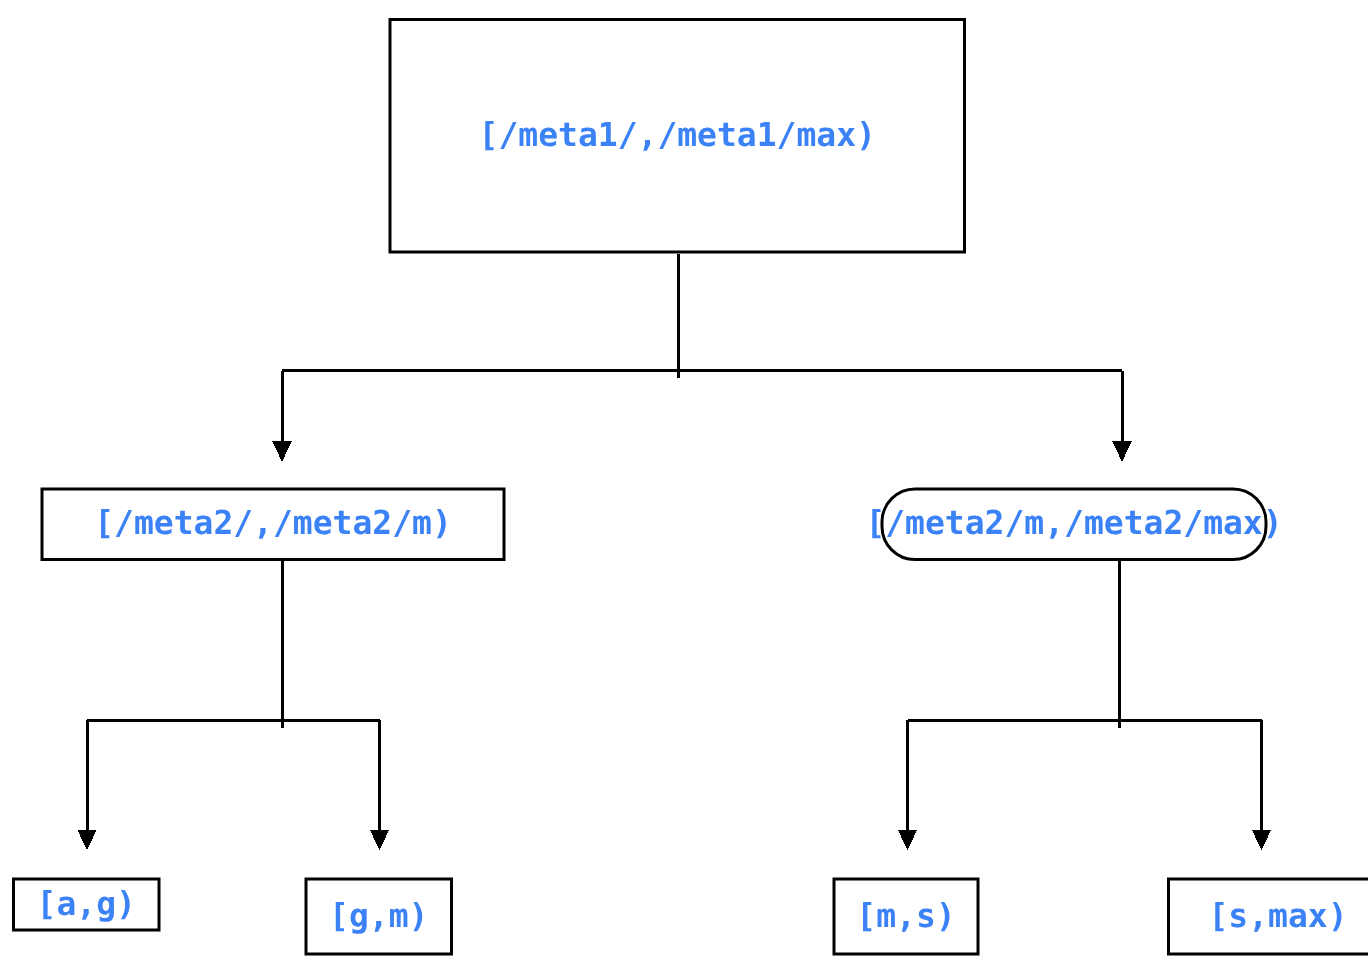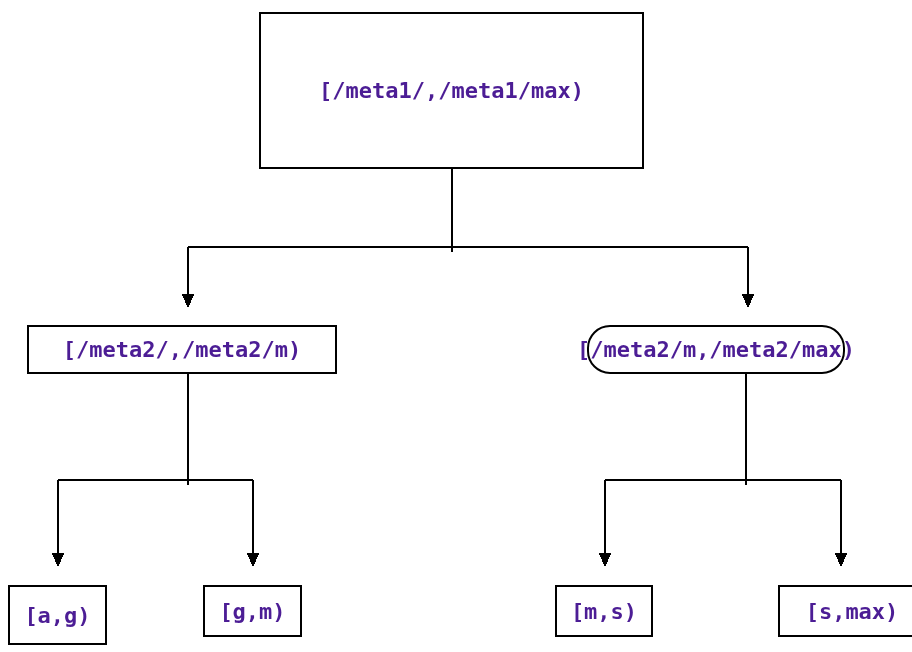--- a/index.html
+++ b/index.html
@@ -14,34 +14,34 @@
   .edges {
     position: absolute;
     left: 0; top: 0;
     width: 912px; height: 652px;
   }
   .node {
     position: absolute;
     box-sizing: border-box;
     border: 2px solid #000000;
     background: #ffffff;
-    color: #4c1d95;
+    color: #3b82f6;
     display: flex;
     align-items: center;
     justify-content: center;
     font-family: "DejaVu Sans Mono", monospace;
     font-weight: 700;
     font-size: 22px;
     white-space: nowrap;
     text-align: right;
   }
   .node-root  { left: 259px; top: 12px;  width: 385px; height: 157px; }
   .node-left  { left: 27px;  top: 325px; width: 310px; height: 49px; }
   .node-right { left: 587px; top: 325px; width: 258px; height: 49px; border-radius: 23px; }
-  .leaf-ag    { left: 8px;   top: 585px; width: 99px;  height: 60px; }
+  .leaf-ag    { left: 8px;   top: 585px; width: 99px;  height: 36px; }
   .leaf-gm    { left: 203px; top: 585px; width: 99px;  height: 52px; }
   .leaf-ms    { left: 555px; top: 585px; width: 98px;  height: 52px; }
   .leaf-smax  { left: 778px; top: 585px; width: 148px; height: 52px; }
 </style>
 </head>
 <body>
 
 <div class="canvas">
 
   <svg class="edges" width="912" height="652" viewBox="0 0 912 652" xmlns="http://www.w3.org/2000/svg" shape-rendering="crispEdges">

